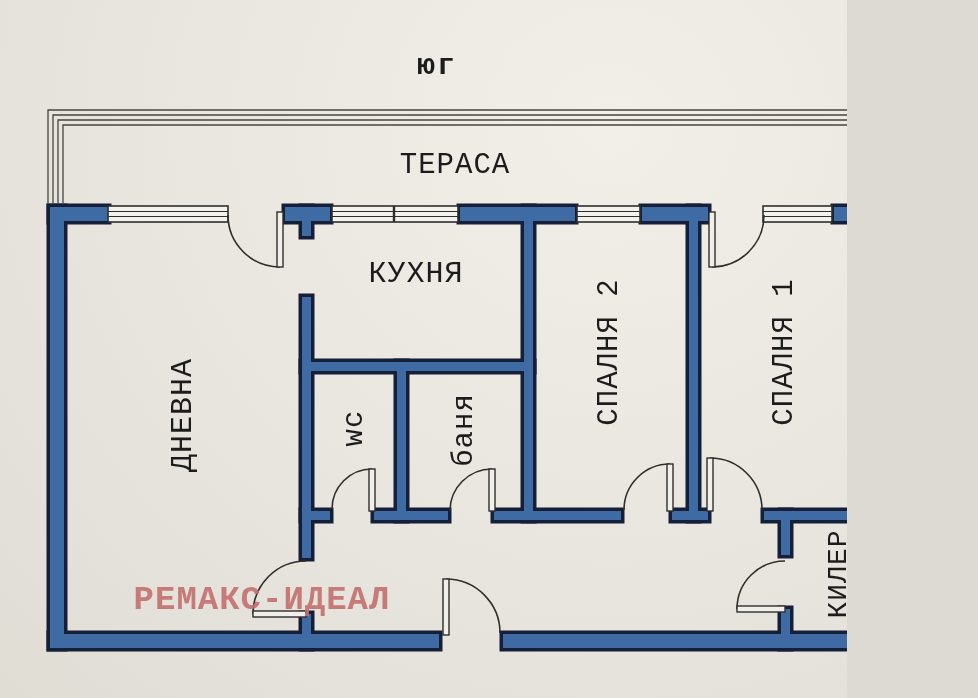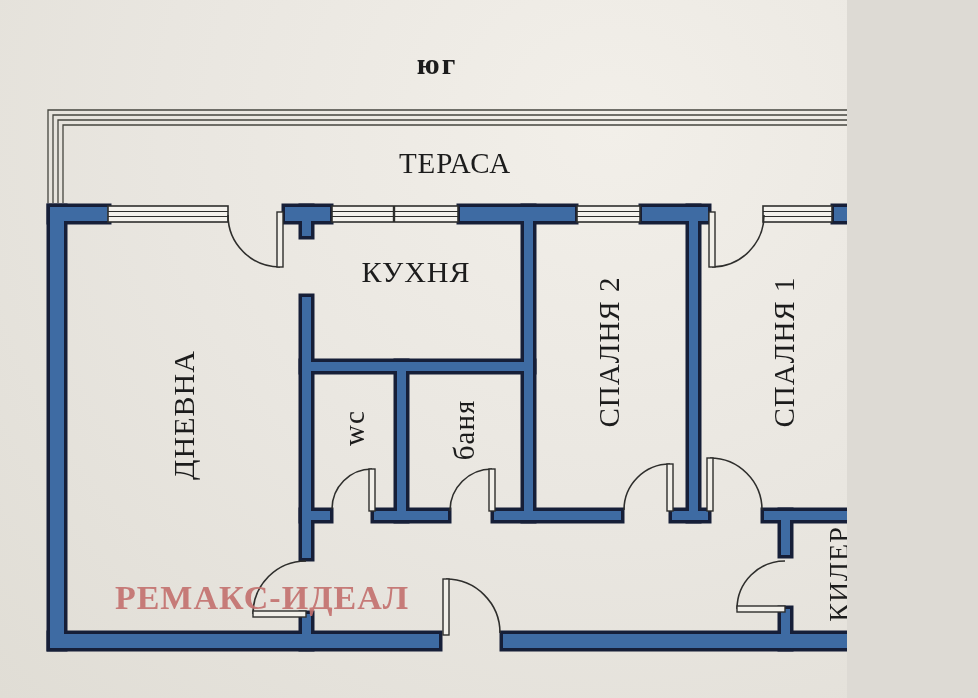--- a/index.html
+++ b/index.html
@@ -3,21 +3,21 @@
 <meta charset="utf-8">
 <style>
   :root{
     --paper:#e9e6e0; --wall-fill:#3e6ba3; --wall-outline:#161f38;
     --line:#2e2e2c; --text:#1c1c1c; --watermark:#c3706e;
   }
   html,body{margin:0;padding:0;background:#dddad4;}
   .canvas{
     position:relative;width:847px;height:698px;overflow:hidden;
     background:radial-gradient(ellipse at 72% 18%, #f2efe9 0%, var(--paper) 52%, #e0ddd5 100%);
-    font-family:Liberation Serif, serif;
+    font-family:Liberation Mono, monospace;
     text-align:center;
   }
   svg{position:absolute;left:0;top:0;}
   .wall-o{fill:var(--wall-outline);stroke:var(--wall-outline);stroke-width:3;stroke-linejoin:miter;}
   .wall-f{fill:var(--wall-fill);}
   .rail{fill:none;stroke:#45453f;stroke-width:1.3;}
   .win{fill:#f4f2ed;stroke:#2e2e2c;stroke-width:1.6;}
   .win-l{stroke:#2e2e2c;stroke-width:1.1;}
   .leaf{fill:#f1efe9;stroke:#2e2e2c;stroke-width:1.4;}
   .arc{fill:none;stroke:#2e2e2c;stroke-width:1.6;}

